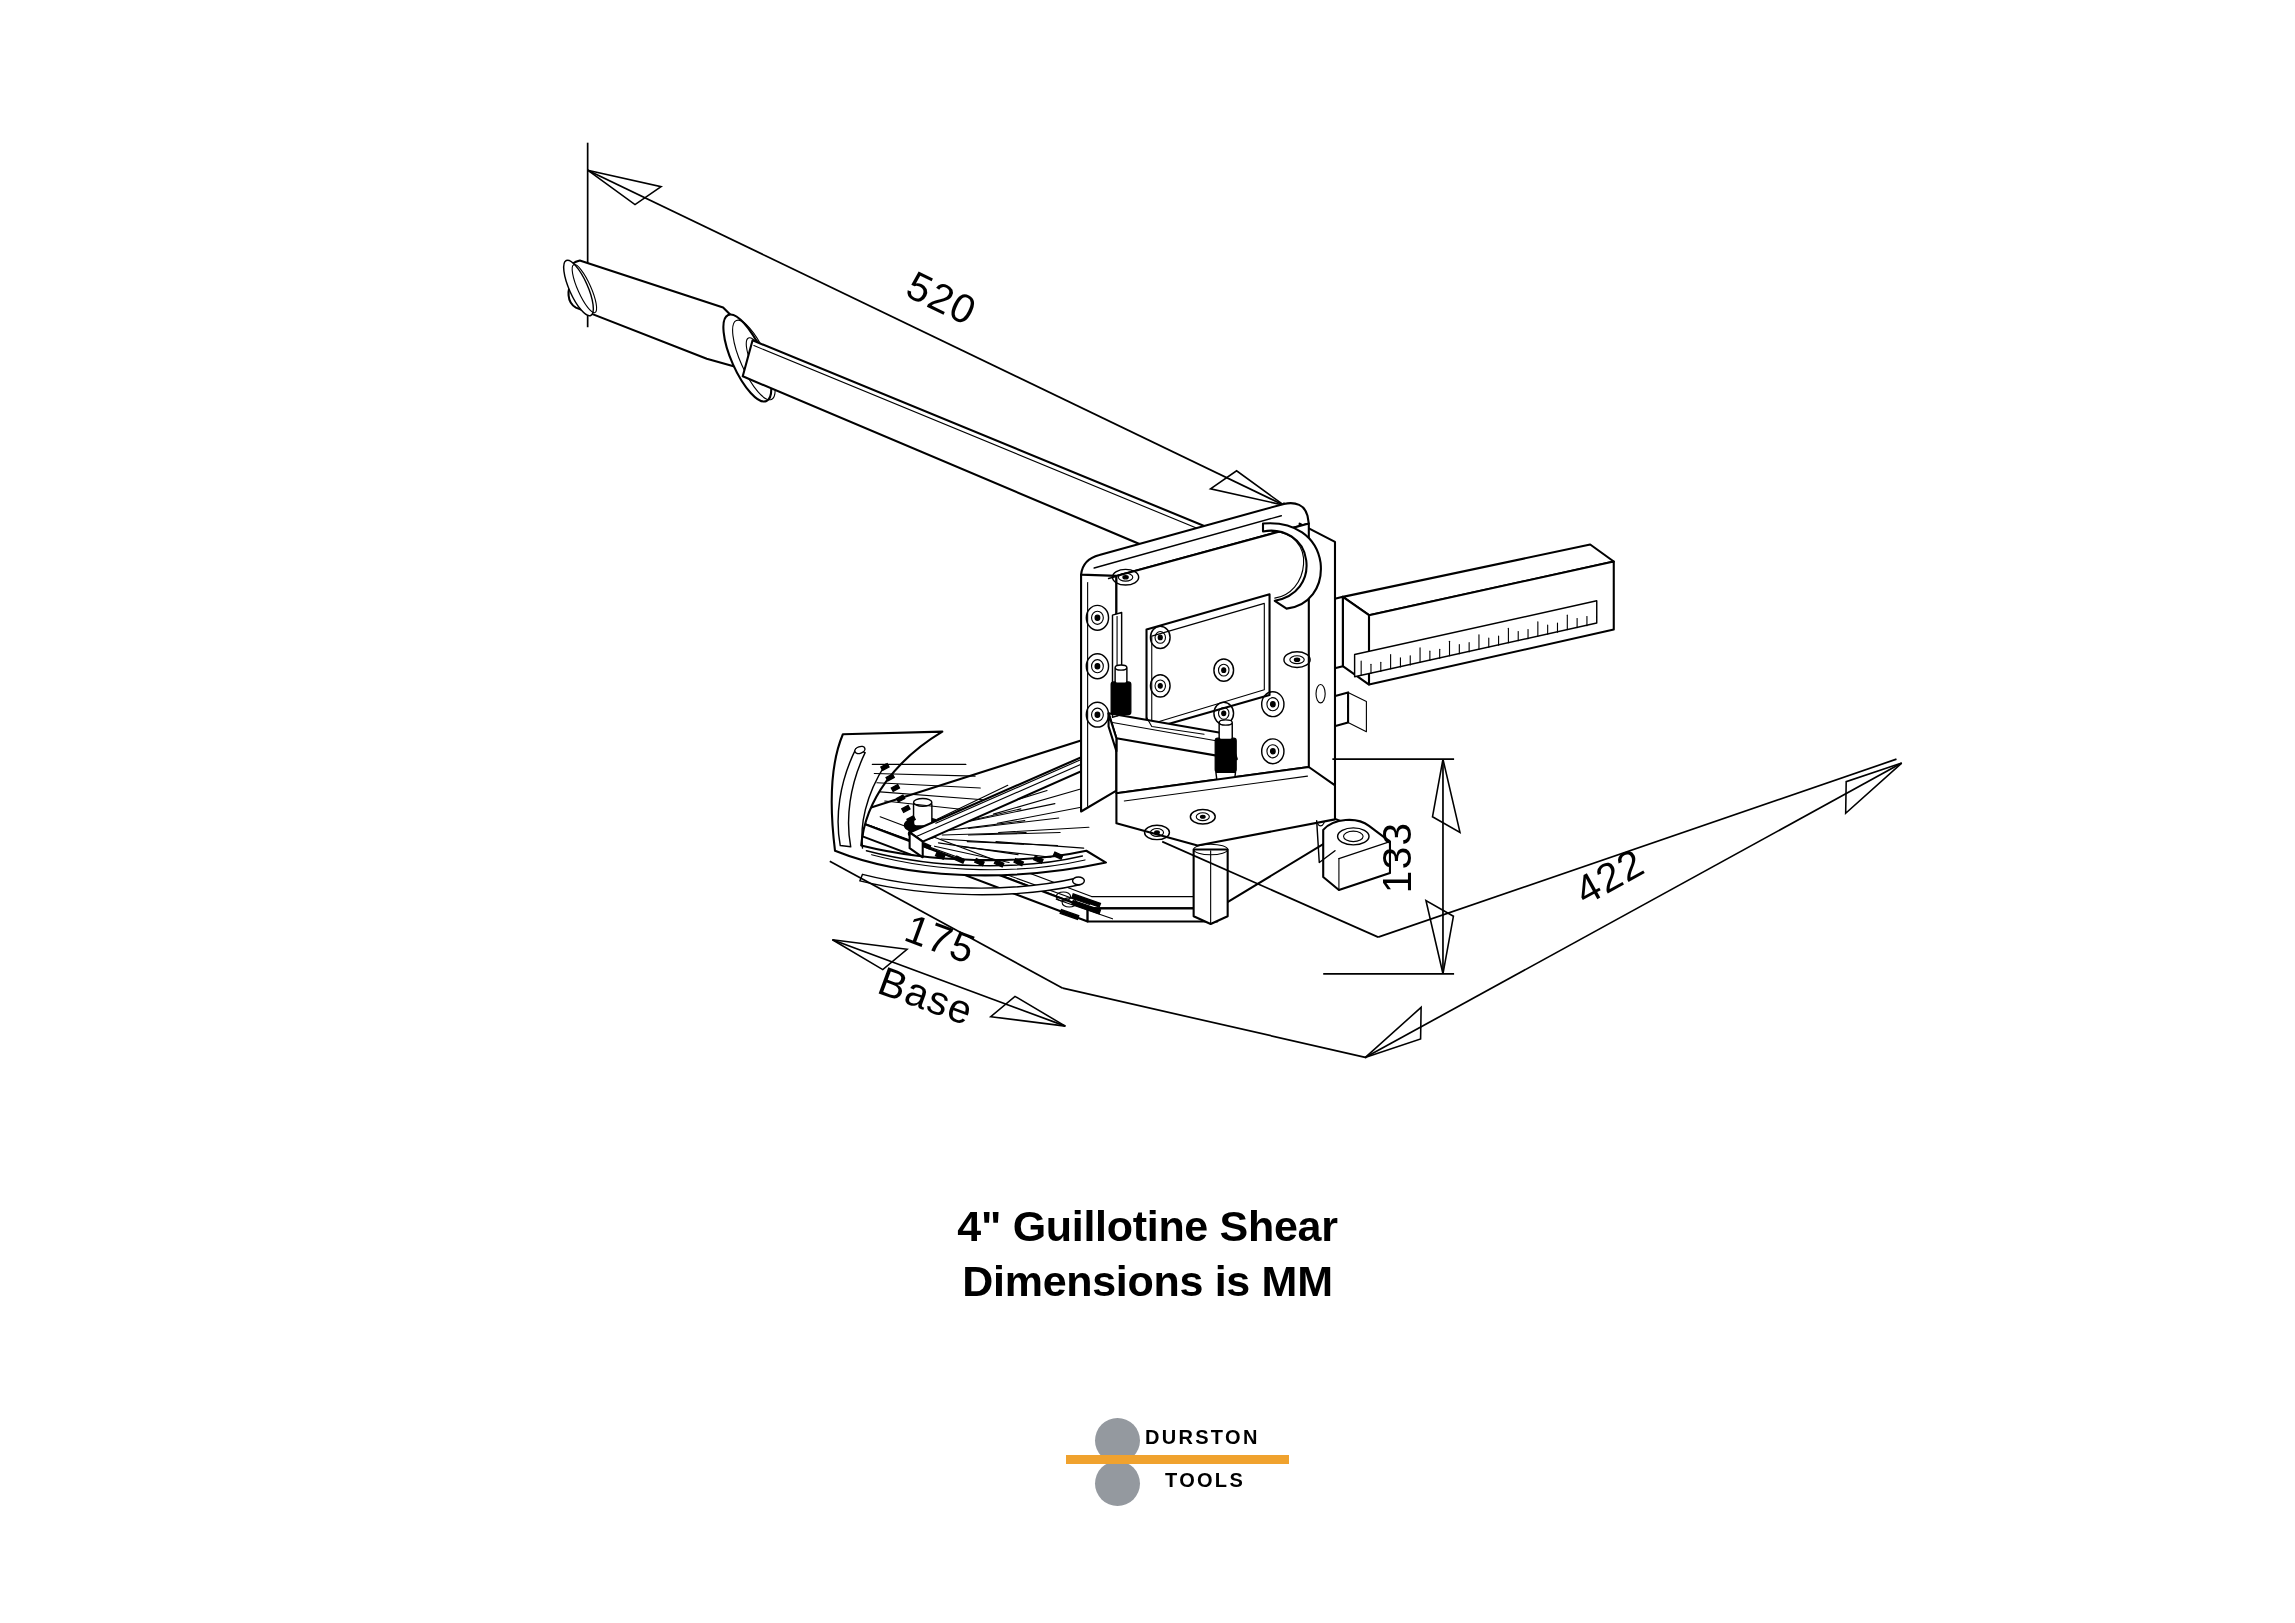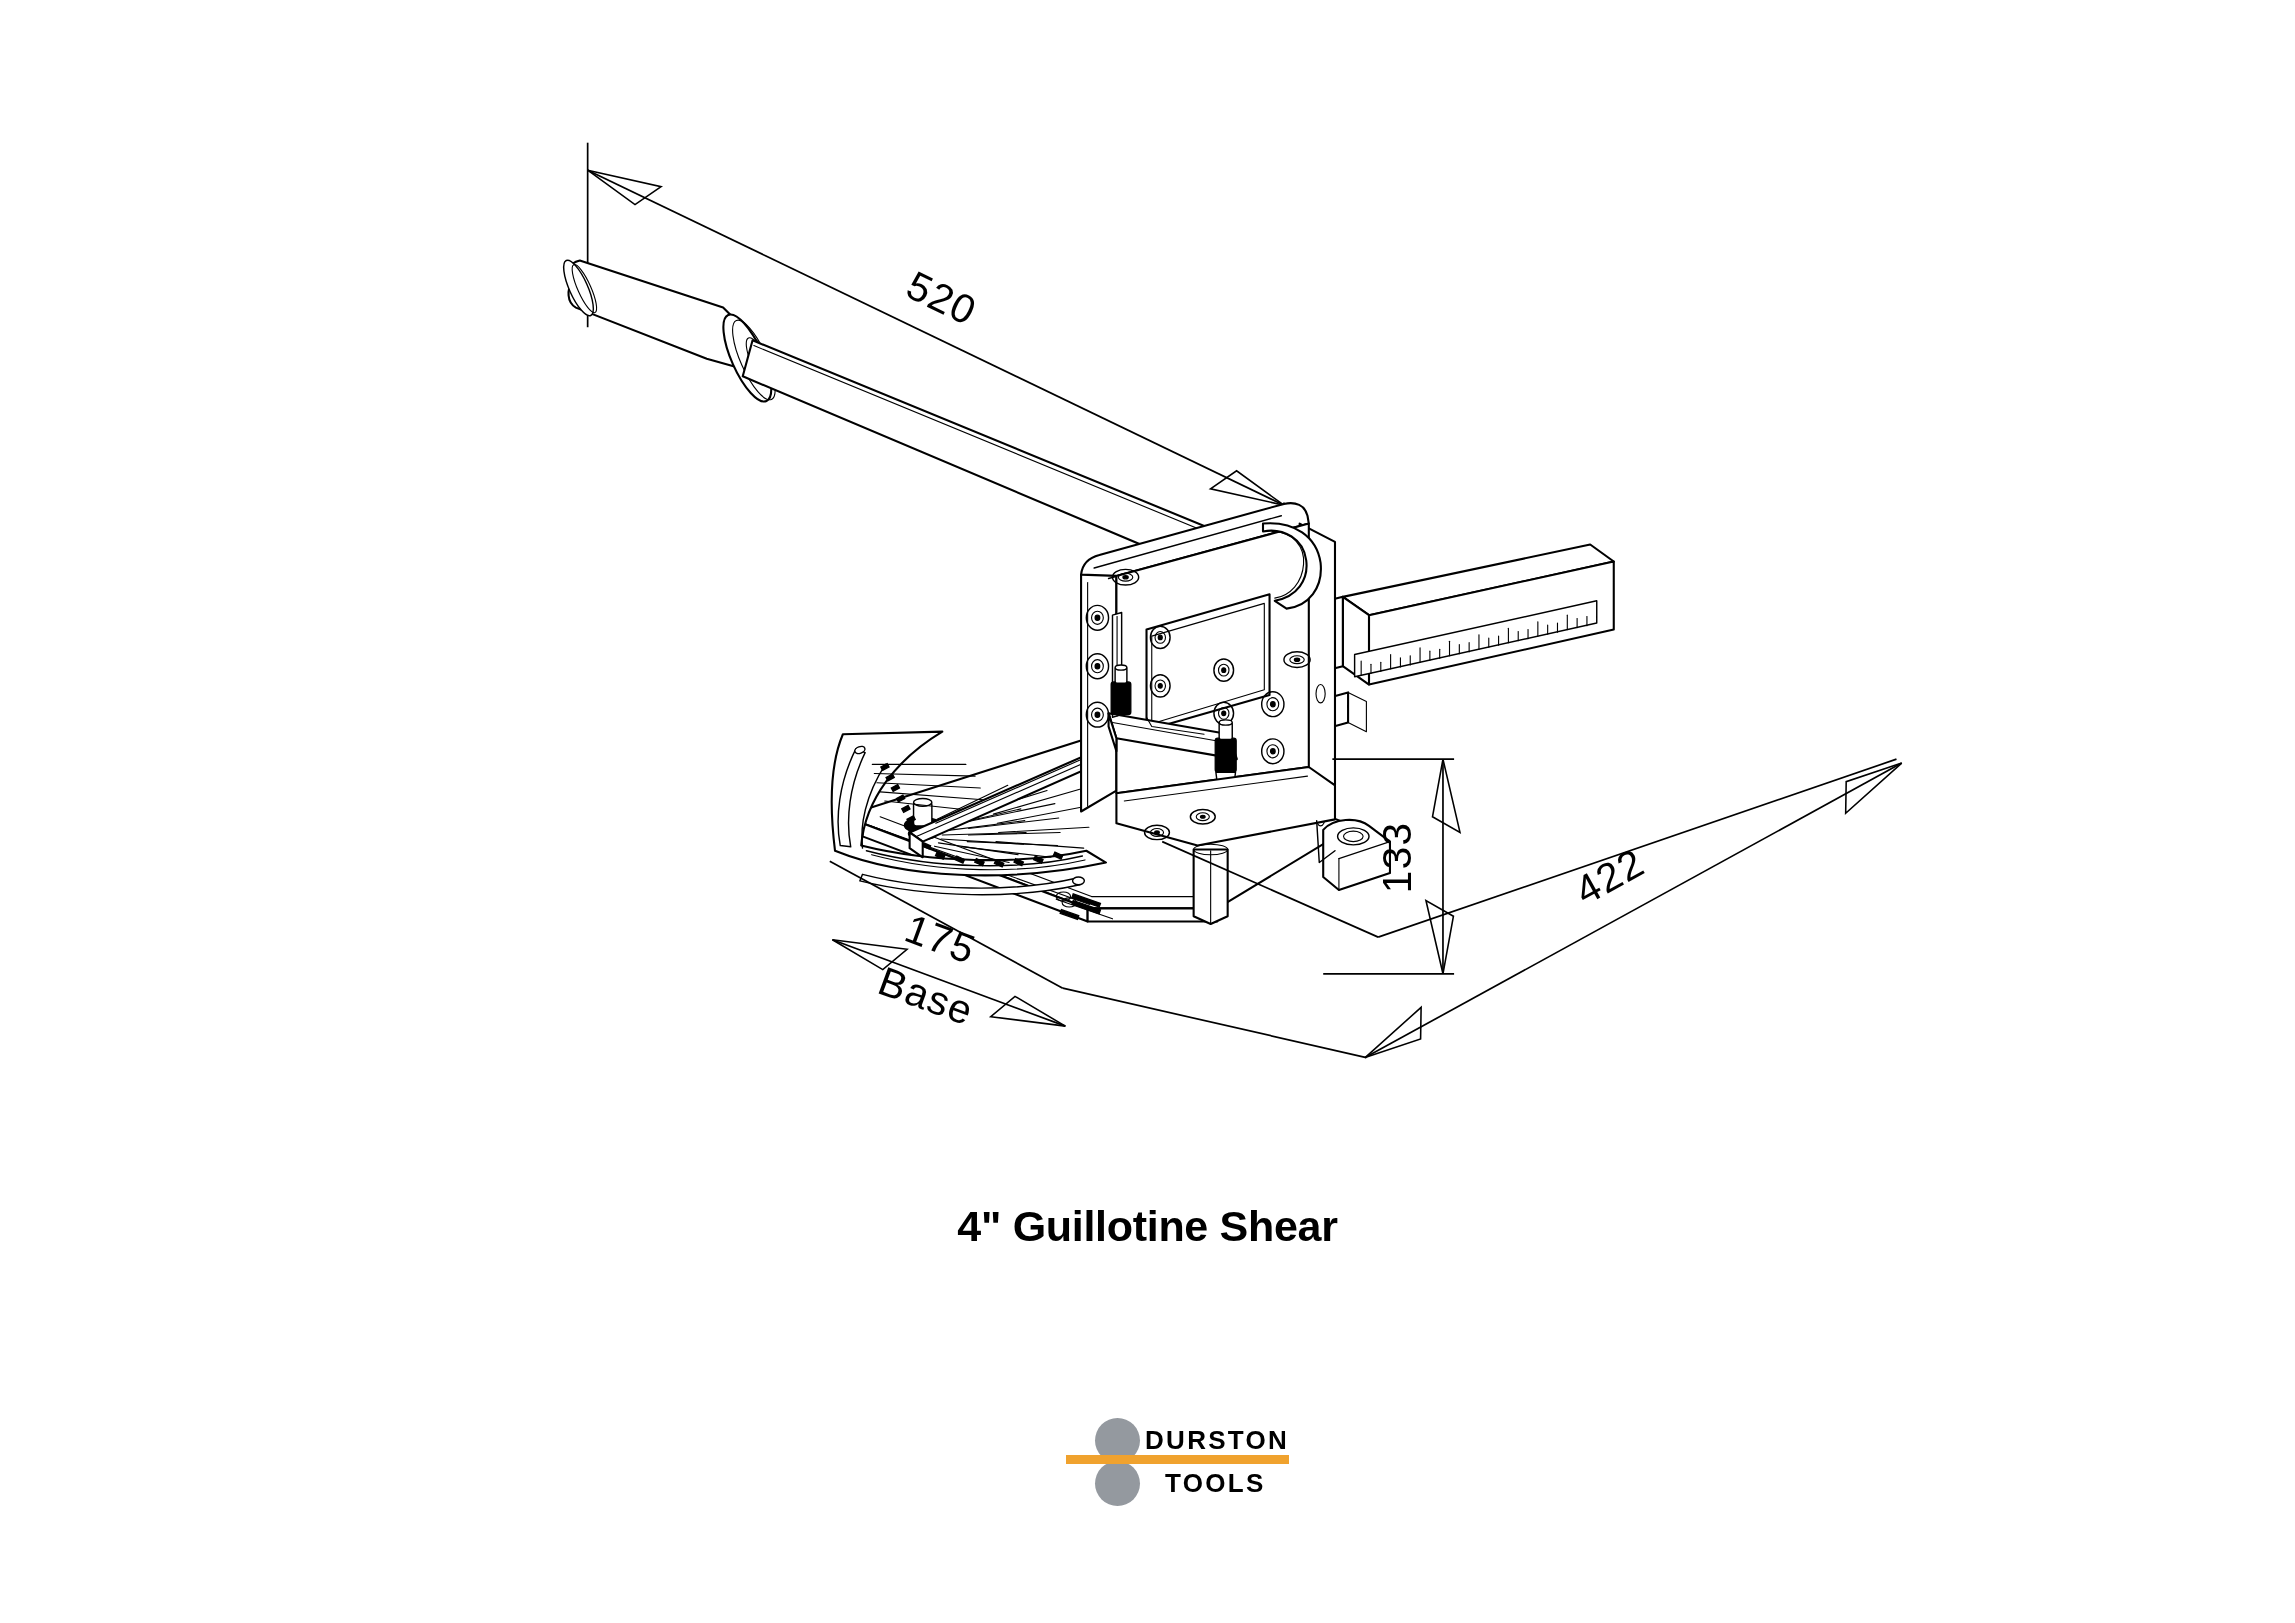--- a/index.html
+++ b/index.html
@@ -83,21 +83,21 @@
     left: 0px;
     top: 41px;
     width: 223px;
     height: 9.2px;
     background: #f0a22e;
   }
   #logo .wordmark {
     position: absolute;
     font-family: "Liberation Sans", sans-serif;
     font-weight: bold;
-    font-size: 26px;
+    font-size: 20px;
     letter-spacing: 2.3px;
     color: #000;
     line-height: 1;
   }
   #logo .wordmark.w-top    { left: 79px; top: 13px; }
   #logo .wordmark.w-bottom { left: 99px; top: 56px; }
 </style>
 </head>
 <body>
 
@@ -561,20 +561,21 @@
           <use href="#cad-arrow"></use>
         </g>
 
       <text class="dimtext" x="2470" y="1358" text-anchor="middle" transform="rotate(-28.8 2470 1358)">422</text>
     </g>
 
   </svg>
 
   <div id="title-block">
     <span class="tline">4" Guillotine Shear</span>
+    <span class="tline">Dimensions is MM</span>
   </div>
 
   <div id="logo">
     <div class="disc top"></div>
     <div class="disc bottom"></div>
     <div class="bar"></div>
     <div class="wordmark w-top">DURSTON</div>
     <div class="wordmark w-bottom">TOOLS</div>
   </div>
 

